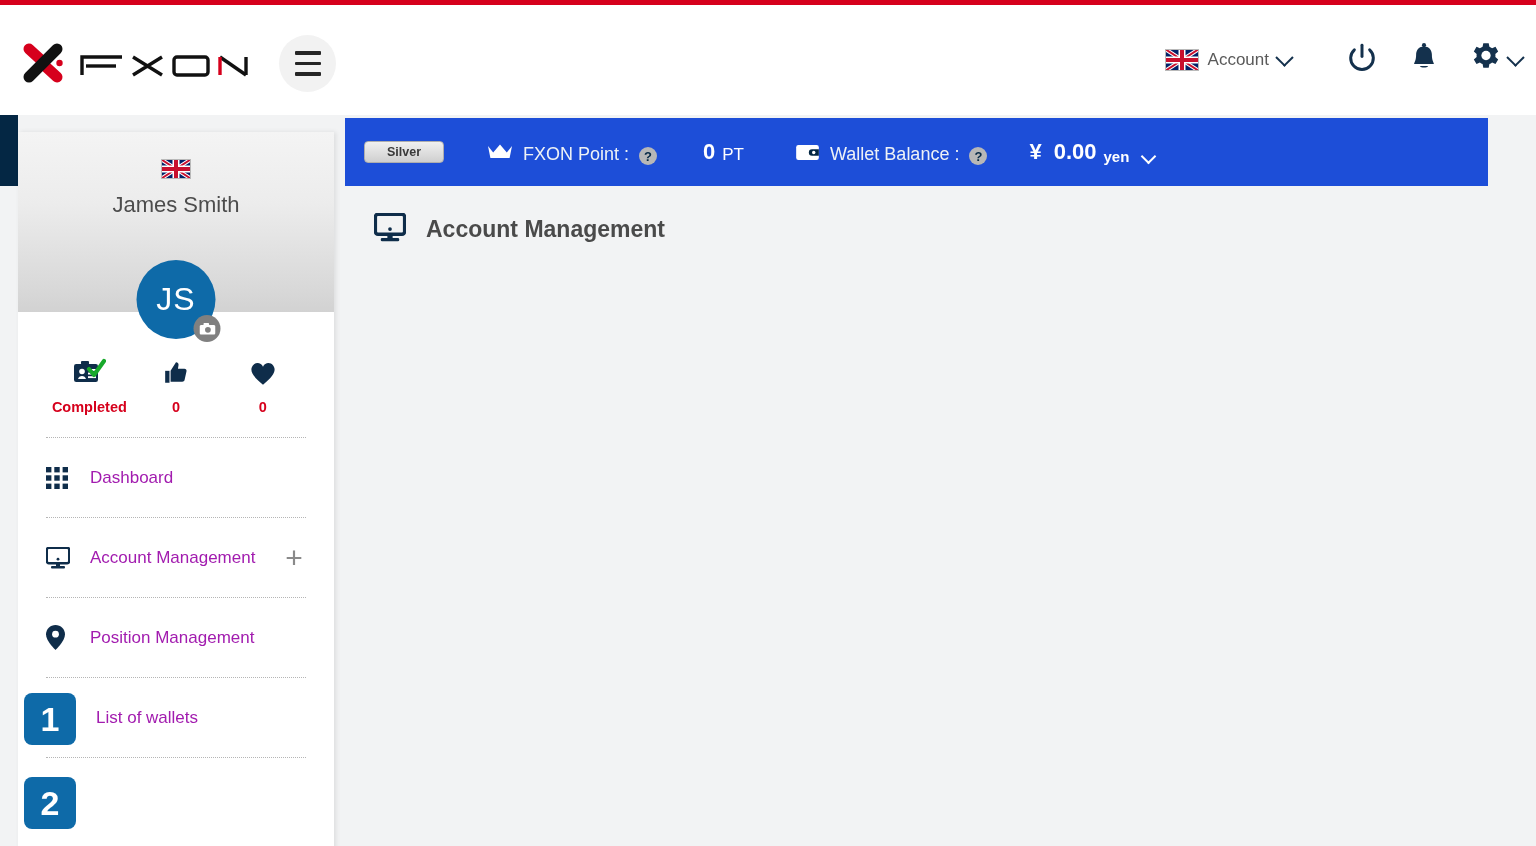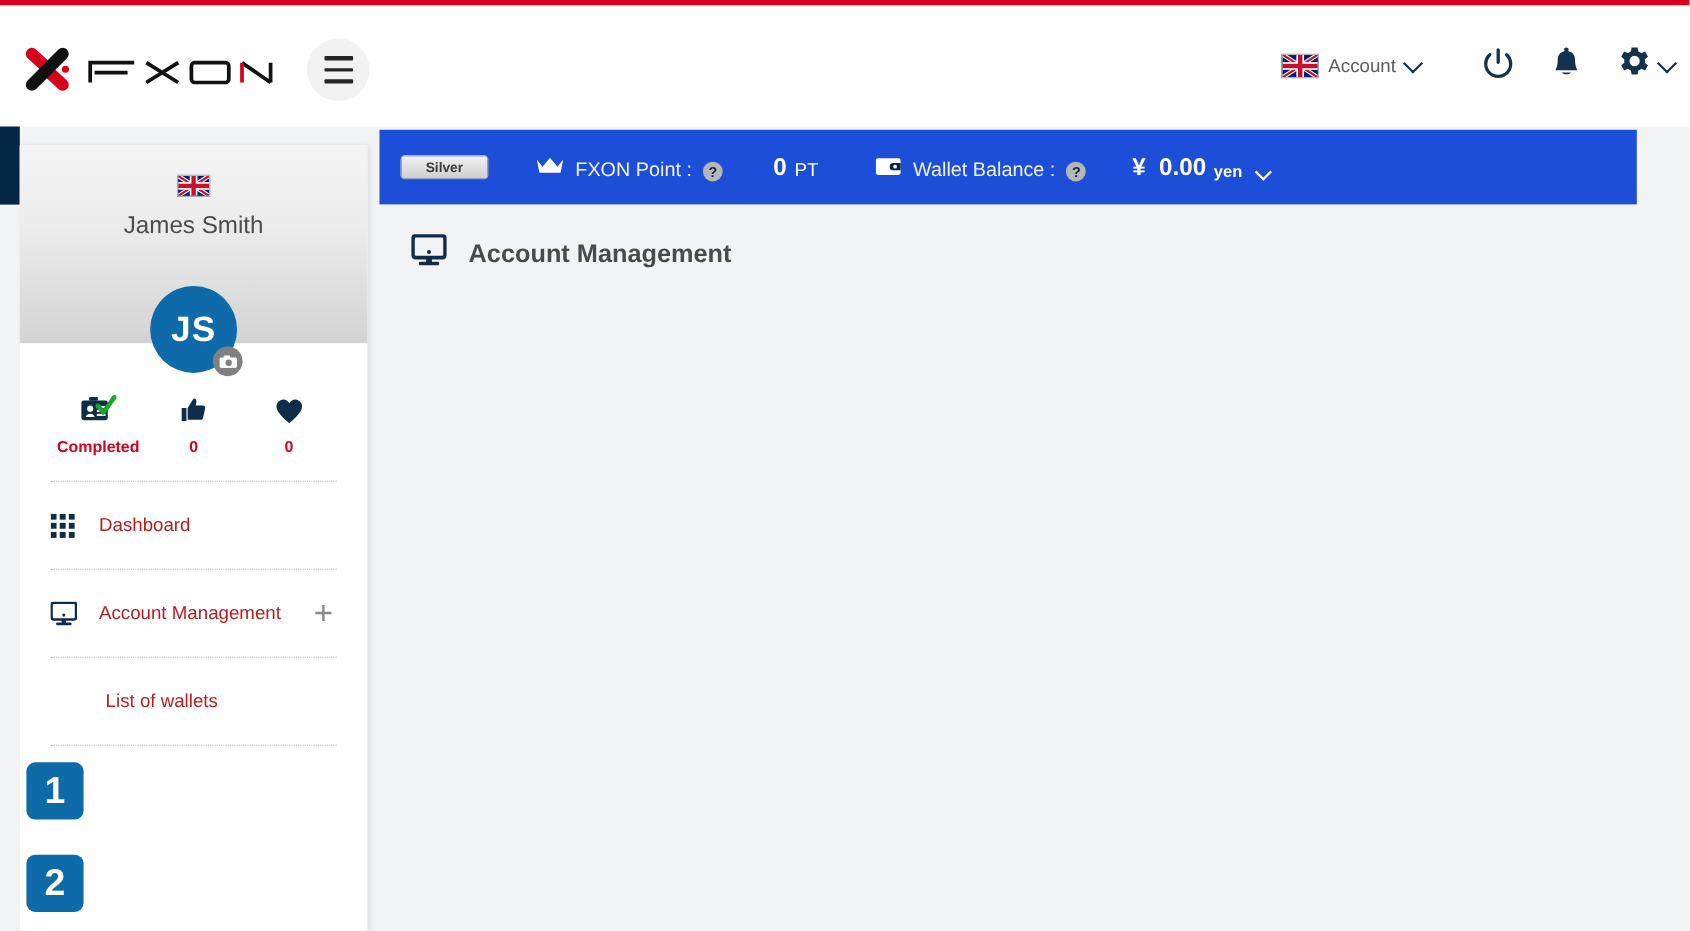--- a/index.html
+++ b/index.html
@@ -79,21 +79,21 @@
   .profile-flag { position:absolute; top:27px; left:50%; transform:translateX(-50%); }
   .profile-name {
     position:absolute; top:60px; left:0; width:100%; text-align:center;
     font-size:22px; color:#4c4c4c;
   }
   .avatar {
     position:absolute; top:128px; left:50%; transform:translateX(-50%);
     width:79px; height:79px; border-radius:50%;
     background:#0e6aa8; color:#fff;
     display:flex; align-items:center; justify-content:center;
-    font-size:32px; font-weight:bold; letter-spacing:1px;
+    font-size:32px; font-weight:normal; letter-spacing:1px;
     z-index:3;
   }
   .avatar-cam {
     position:absolute; right:-5px; bottom:-3px;
     width:27px; height:27px; border-radius:50%;
     background:#808080; display:flex; align-items:center; justify-content:center;
   }
 
   .stats {
     display:flex; padding:46px 0 0 0; margin:0 28px;
@@ -104,21 +104,21 @@
   .stat-label { margin-top:11px; font-size:14.5px; font-weight:bold; color:#d6001c; }
 
   .nav { margin:0 28px; }
   .nav-item {
     display:flex; align-items:center; height:80px;
     border-bottom:1px dotted #b5b5b5;
     cursor:pointer; position:relative;
   }
   .nav-item:last-child { border-bottom:1px dotted #b5b5b5; }
   .nav-ico { width:44px; display:flex; align-items:center; justify-content:flex-start; flex:none; }
-  .nav-label { font-size:17px; color:#b91c1c; flex:1; }
+  .nav-label { font-size:17px; color:#a21caf; flex:1; }
   .nav-label.sub { padding-left:50px; }
   .expander { width:24px; text-align:center; color:#8a8a8a; font-size:30px; line-height:1; font-weight:300; }
   .expander.minus { font-size:26px; position:relative; top:-3px; }
 
   
   .step-badge {
     position:absolute;
     width:52px; height:52px; border-radius:8px;
     background:#0e6aa8; color:#ffffff;
     display:flex; align-items:center; justify-content:center;
@@ -343,20 +343,30 @@
           <rect x="0.8" y="0.8" width="22.4" height="15.4" rx="2" fill="none" stroke="#0f2d4a" stroke-width="2.4"></rect>
           <circle cx="12" cy="12.2" r="1.4"></circle>
           <rect x="10" y="16" width="4" height="3.4"></rect>
           <rect x="5" y="19" width="14" height="2.4" rx="1"></rect>
         </svg>
       </div>
       <div class="nav-label">Account Management</div>
       <div class="expander">+</div>
     </div>
 
+    <div class="nav-item">
+      <div class="nav-ico">
+        <svg width="19" height="25" viewBox="0 0 19 25" fill="#0f2d4a">
+          <path d="M9.5 0 C4.3 0 0 4.2 0 9.3 0 16.3 9.5 25 9.5 25 S19 16.3 19 9.3 C19 4.2 14.7 0 9.5 0z"></path>
+          <circle cx="9.5" cy="9.2" r="3.4" fill="#ffffff"></circle>
+        </svg>
+      </div>
+      <div class="nav-label">Position Management</div>
+      <div class="expander"></div>
+    </div>
 
 
     <div class="nav-item">
       <div class="nav-label sub">List of wallets</div>
       <div class="expander"></div>
     </div>
 
   </div>
 </div>
 

